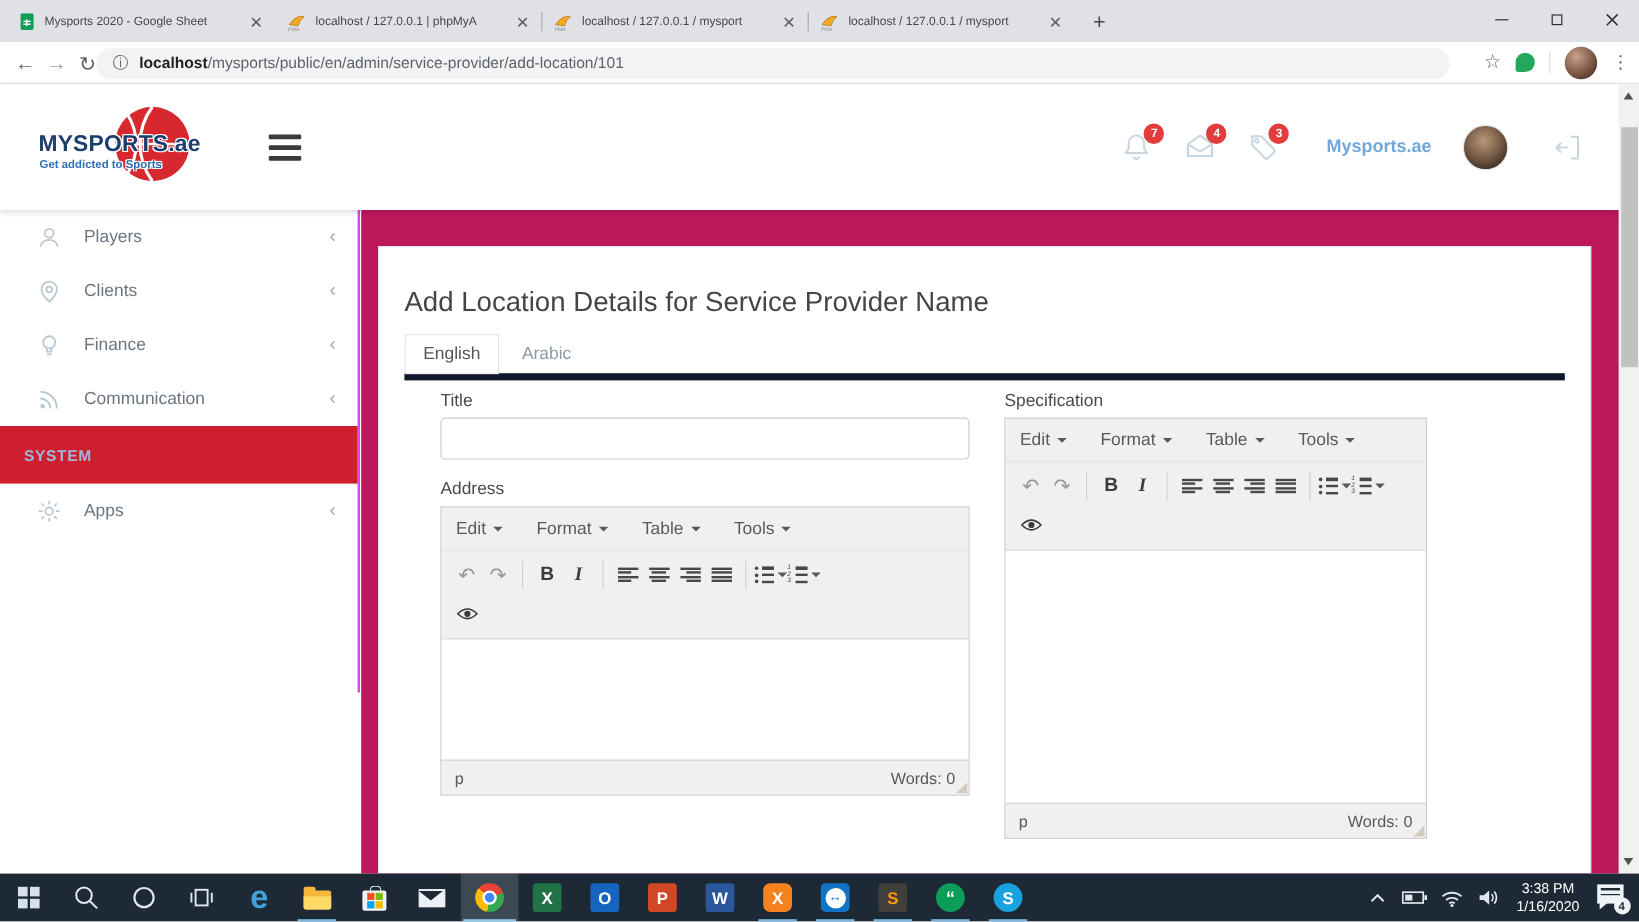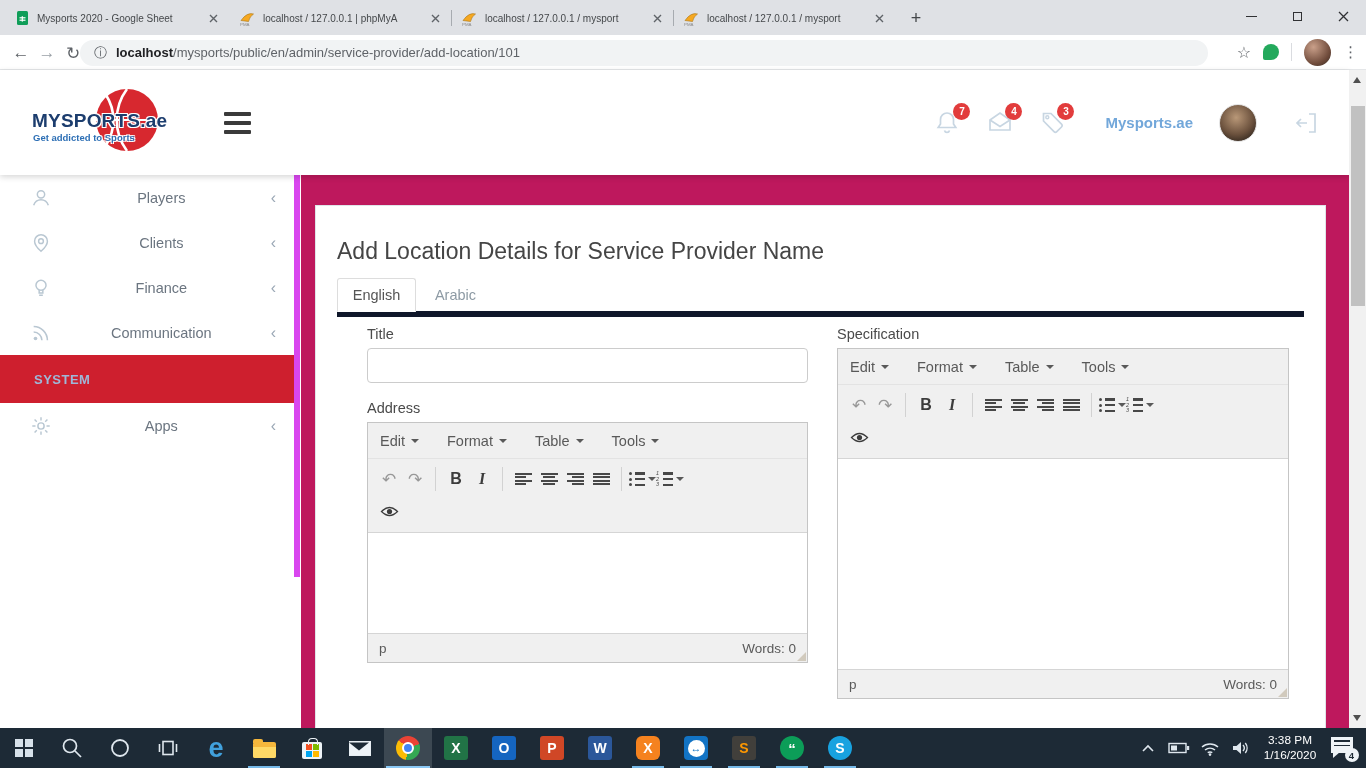--- a/index.html
+++ b/index.html
@@ -44,38 +44,38 @@
     text-shadow:-1px -1px 0 #fff,1px -1px 0 #fff,-1px 1px 0 #fff,1px 1px 0 #fff; }
   .hamburger { position:absolute; left:224px; top:42px; width:27px; height:22px; display:flex; flex-direction:column; justify-content:space-between; }
   .hamburger i { display:block; height:4px; background:#3a3a3a; border-radius:1px; }
   .hdr-right { position:absolute; right:30px; top:0; height:105px; display:flex; align-items:center; gap:26px; }
   .hicon { position:relative; width:26px; height:26px; }
   .badge { position:absolute; top:-7px; right:-9px; min-width:17px; height:17px; border-radius:9px; background:#e23c3c; color:#fff; font-size:10px; font-weight:bold; display:flex; align-items:center; justify-content:center; padding:0 3px; }
   .account-name { font-size:15px; font-weight:bold; color:#72a7da; margin-left:14px; }
   .user-avatar { width:38px; height:38px; border-radius:50%; background:radial-gradient(circle at 45% 35%, #b99878, #6b513d 55%, #241d17 92%); border:1px solid #e2e2e2; }
 
   
-  .sidebar { position:absolute; top:175px; left:0; width:300px; height:402px; background:#fff; border-right:6px solid #d946ef; z-index:5;text-align:center; }
+  .sidebar { position:absolute; top:175px; left:0; width:300px; height:402px; background:#fff; border-right:2px solid #d946ef; z-index:5; }
   .sb-item { height:45px; display:flex; align-items:center; padding:0 18px 0 30px; gap:18px; }
   .sb-item .lbl { flex:1; font-size:14.5px; color:#6b7580; }
   .sb-chev { font-size:16px; color:#9aa7b5; }
-  .sb-section { height:48px; background:#ce1f2e; display:flex; align-items:center; padding:0 34px; }
+  .sb-section { height:48px; background:#ce1f2e; display:flex; align-items:center; padding:0 20px; }
   .sb-section span { font-size:13px; font-weight:bold; color:#9fb7d8; letter-spacing:.5px; }
 
   
   .main { position:absolute; top:175px; left:301px; width:1048px; height:553px; background:#be185d; overflow:hidden; }
   .card { position:absolute; left:14px; top:30px; width:1011px; height:523px; background:#fff; border:1px solid #dfe5e9; border-bottom:none; }
   .page-title { position:absolute; left:21px; top:32px; font-size:23px; color:#454545; }
   .form-tabs { position:absolute; left:21px; right:21px; top:72px; height:39px; border-bottom:6px solid #0f172a; display:flex; align-items:stretch; }
   .ftab { width:79px; display:flex; align-items:center; justify-content:center; font-size:14.5px; }
   .ftab.active { background:#fff; border:1px solid #ddd; border-bottom:1px solid #fff; margin-bottom:-1px; border-radius:3px 3px 0 0; color:#555; }
   .ftab.inactive { color:#8d9aa4; }
 
   .col-left  { position:absolute; left:51px;  top:120px; width:441px; }
-  .col-right { position:absolute; left:521px; top:120px; width:452px; }
+  .col-right { position:absolute; left:521px; top:120px; width:352px; }
   .flabel { font-size:14.5px; color:#4a4a4a; margin-bottom:6px; }
   .text-input { width:441px; height:35px; border:1px solid #ccc; border-radius:4px; background:#fff; margin-bottom:17px; font-size:14px; padding:0 10px; color:#333; outline:none; }
 
   
   .mce { border:1px solid #c5c5c5; background:#fff; display:flex; flex-direction:column; }
   .mce-menubar { height:36px; display:flex; align-items:center; padding:0 12px; gap:28px; background:#f0f0f0; border-bottom:1px solid #e3e3e3; }
   .mce-menu { display:flex; align-items:center; gap:6px; font-size:14.5px; color:#595959; }
   .caret { width:0; height:0; border-left:4px solid transparent; border-right:4px solid transparent; border-top:4px solid #595959; }
   .mce-toolbar { padding:7px 8px 3px; display:flex; align-items:center; background:#f0f0f0; }
   .mce-toolbar2 { padding:3px 8px 8px; display:flex; align-items:center; background:#f0f0f0; border-bottom:1px solid #d5d5d5; }

